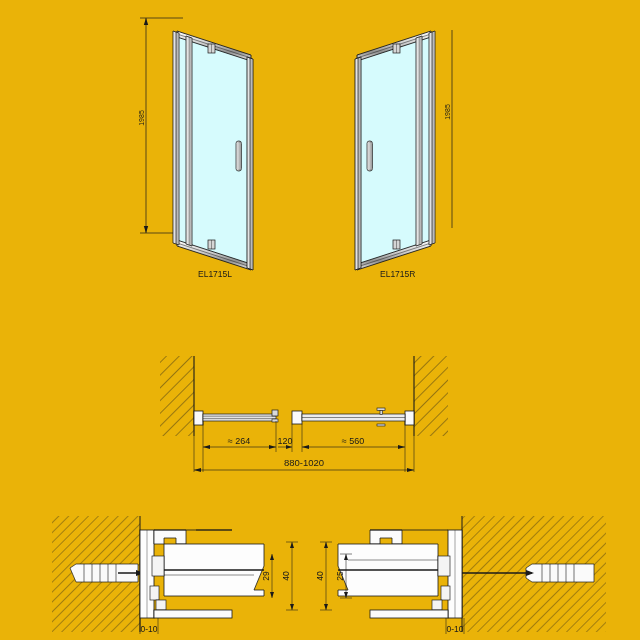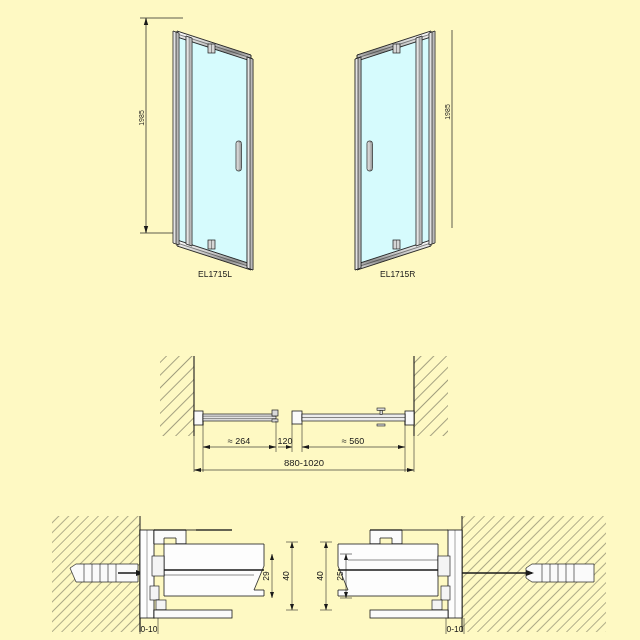--- a/index.html
+++ b/index.html
@@ -1,18 +1,18 @@
 <!DOCTYPE html>
 <html><head>
 <meta charset="utf-8">
 <style>
   html,body{margin:0;padding:0;background:#ffffff;}
   body{width:640px;height:640px;overflow:hidden;
        font-family:"Liberation Sans","DejaVu Sans",sans-serif;color:#1a1a1a;}
-  #sheet{position:relative;width:640px;height:640px;background:#fef9c3;}
+  #sheet{position:relative;width:640px;height:640px;background:#eab308;}
   svg{display:block;}
   .txt{font-family:"Liberation Sans","DejaVu Sans",sans-serif;fill:#1a1a1a;}
 </style>
 </head>
 <body>
 
 <div id="sheet">
 <svg width="640" height="640" viewBox="0 0 640 640">
 
   <defs>

